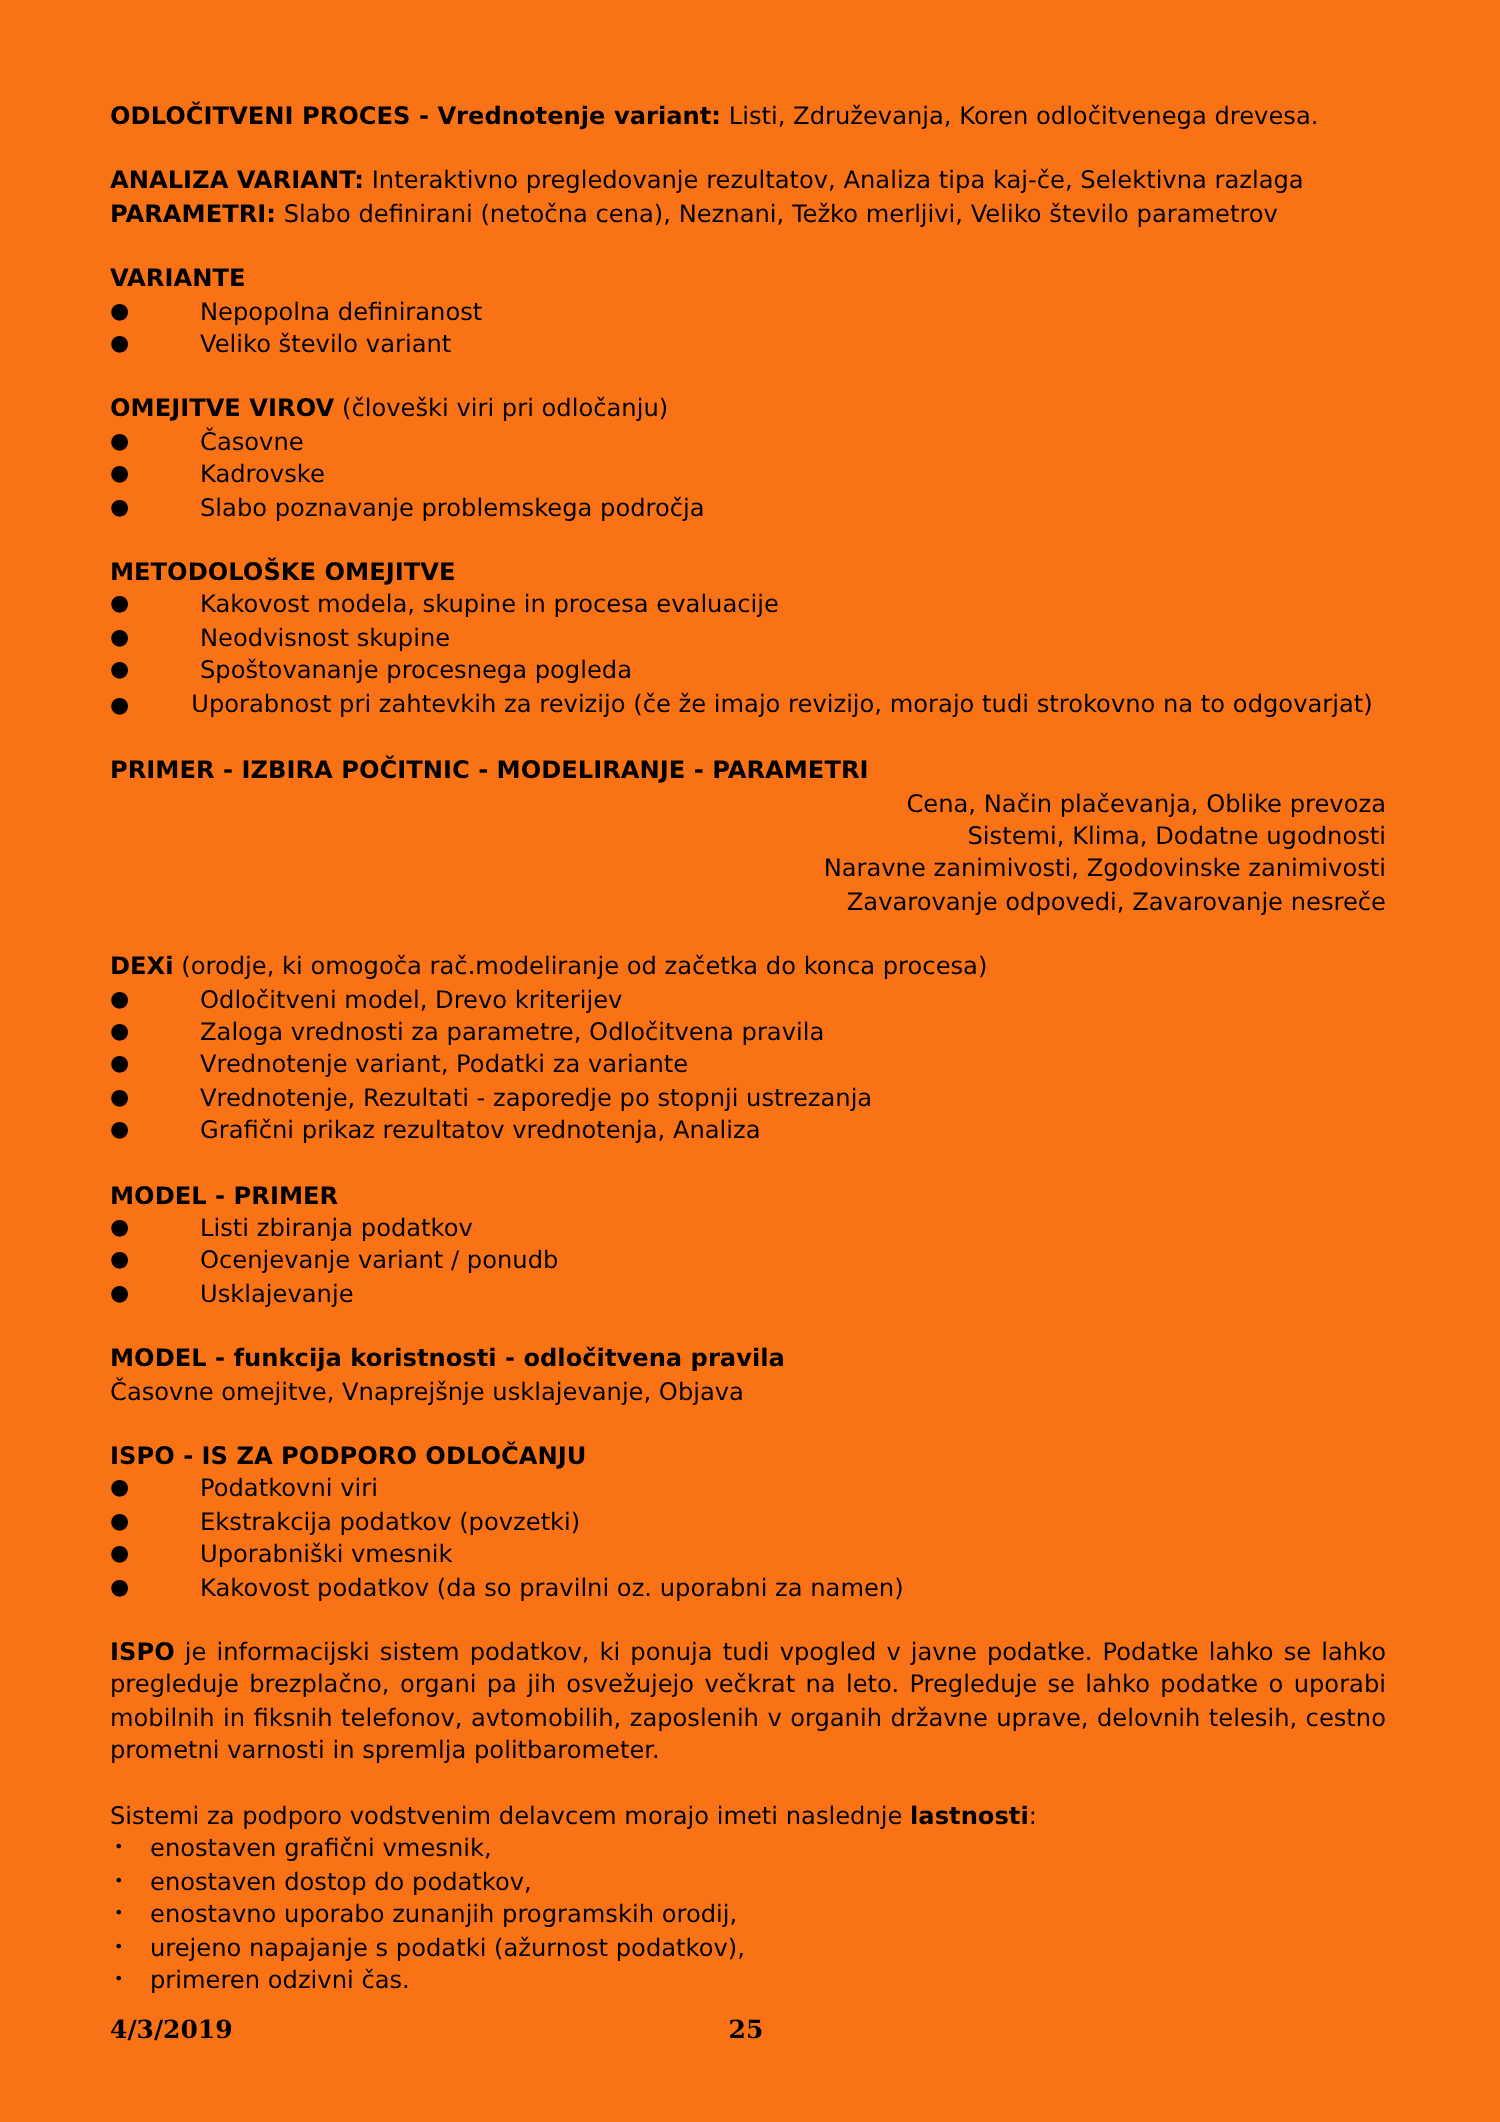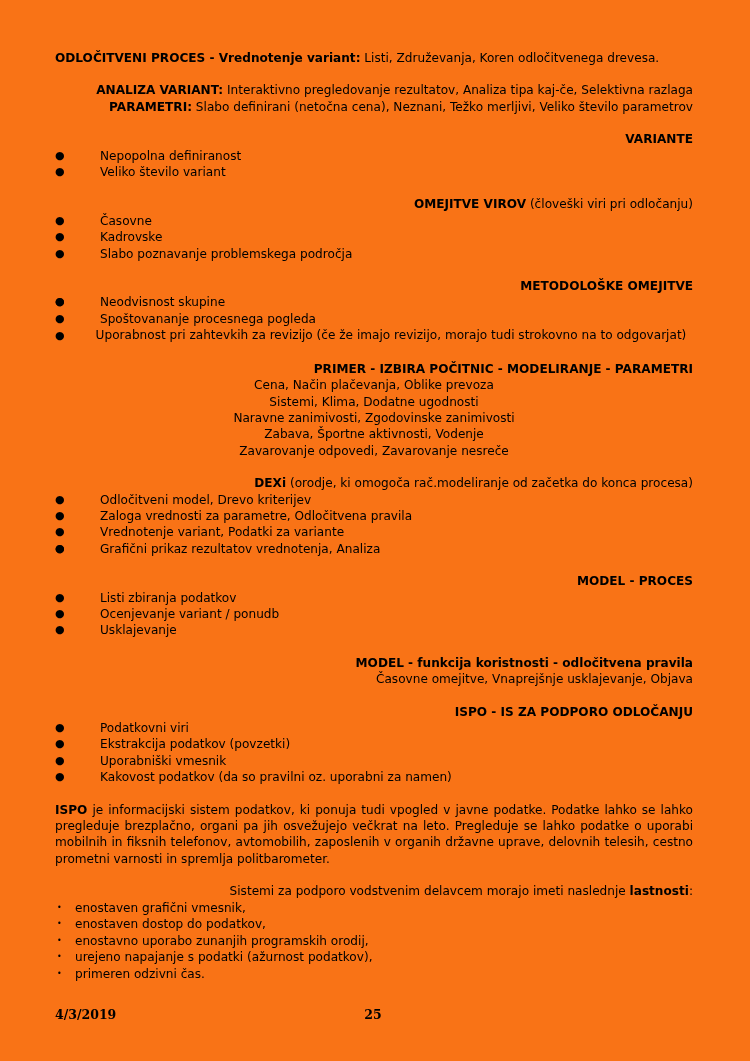--- a/index.html
+++ b/index.html
@@ -25,21 +25,21 @@
   }
 
   
   .para {
     font-size: 12.1px;
     line-height: 16.4px;
     text-align: justify;
     margin: 0;
   }
   .para.left {
-    text-align: right;
+    text-align: left;
   }
   .b { font-weight: bold; }
 
   .spacer { height: 16px; }
 
   
   ul.blist {
     list-style: none;
     margin: 0;
     padding: 0;
@@ -95,21 +95,21 @@
     top: 0px;
     font-size: 8px;
     line-height: 16.6px;
   }
 
   
   .lines p {
     margin: 0;
     font-size: 12.1px;
     line-height: 16.4px;
-    text-align: center;
+    text-align: right;
   }
 
   
   .footer {
     position: absolute;
     left: 55px;
     top: 1007px;
     width: 638px;
     font-family: "DejaVu Serif", "Liberation Serif", serif;
     font-size: 12.5px;
@@ -159,51 +159,50 @@
     <ul class="blist">
       <li><span class="bullet">●</span><span>Časovne</span></li>
       <li><span class="bullet">●</span><span>Kadrovske</span></li>
       <li><span class="bullet">●</span><span>Slabo poznavanje problemskega področja</span></li>
     </ul>
 
     <div class="spacer"></div>
 
     <p class="para left b">METODOLOŠKE OMEJITVE</p>
     <ul class="blist">
-      <li><span class="bullet">●</span></li>
+      <li><span class="bullet">●</span><span>Kakovost modela, skupine in procesa evaluacije</span></li>
       <li><span class="bullet">●</span><span>Neodvisnost skupine</span></li>
       <li><span class="bullet">●</span><span>Spoštovananje procesnega pogleda</span></li>
       <li class="hang"><span class="bullet">●</span><span>Uporabnost pri zahtevkih za revizijo (če že imajo revizijo, morajo tudi strokovno na to odgovarjat)</span></li>
     </ul>
 
     <div class="spacer"></div>
 
     <p class="para left b">PRIMER - IZBIRA POČITNIC - MODELIRANJE - PARAMETRI</p>
     <div class="lines">
       <p>Cena, Način plačevanja, Oblike prevoza</p>
       <p>Sistemi, Klima, Dodatne ugodnosti</p>
       <p>Naravne zanimivosti, Zgodovinske zanimivosti</p>
-      <p>Zabava, Športne aktivnosti, Vodenje</p>
       <p>Zavarovanje odpovedi, Zavarovanje nesreče</p>
     </div>
 
     <div class="spacer"></div>
 
     <p class="para left"><span class="b">DEXi</span><span> (orodje, ki omogoča rač.modeliranje od začetka do konca procesa)</span></p>
     <ul class="blist">
       <li><span class="bullet">●</span><span>Odločitveni model, Drevo kriterijev</span></li>
       <li><span class="bullet">●</span><span>Zaloga vrednosti za parametre, Odločitvena pravila</span></li>
       <li><span class="bullet">●</span><span>Vrednotenje variant, Podatki za variante</span></li>
-      <li><span class="bullet">●</span></li>
+      <li><span class="bullet">●</span><span>Vrednotenje, Rezultati - zaporedje po stopnji ustrezanja</span></li>
       <li><span class="bullet">●</span><span>Grafični prikaz rezultatov vrednotenja, Analiza</span></li>
     </ul>
 
     <div class="spacer"></div>
 
-    <p class="para left b">MODEL - PROCES</p>
+    <p class="para left b">MODEL - PRIMER</p>
     <ul class="blist">
       <li><span class="bullet">●</span><span>Listi zbiranja podatkov</span></li>
       <li><span class="bullet">●</span><span>Ocenjevanje variant / ponudb</span></li>
       <li><span class="bullet">●</span><span>Usklajevanje</span></li>
     </ul>
 
     <div class="spacer"></div>
 
     <p class="para left b">MODEL - funkcija koristnosti - odločitvena pravila</p>
     <p class="para left">Časovne omejitve, Vnaprejšnje usklajevanje, Objava</p>

